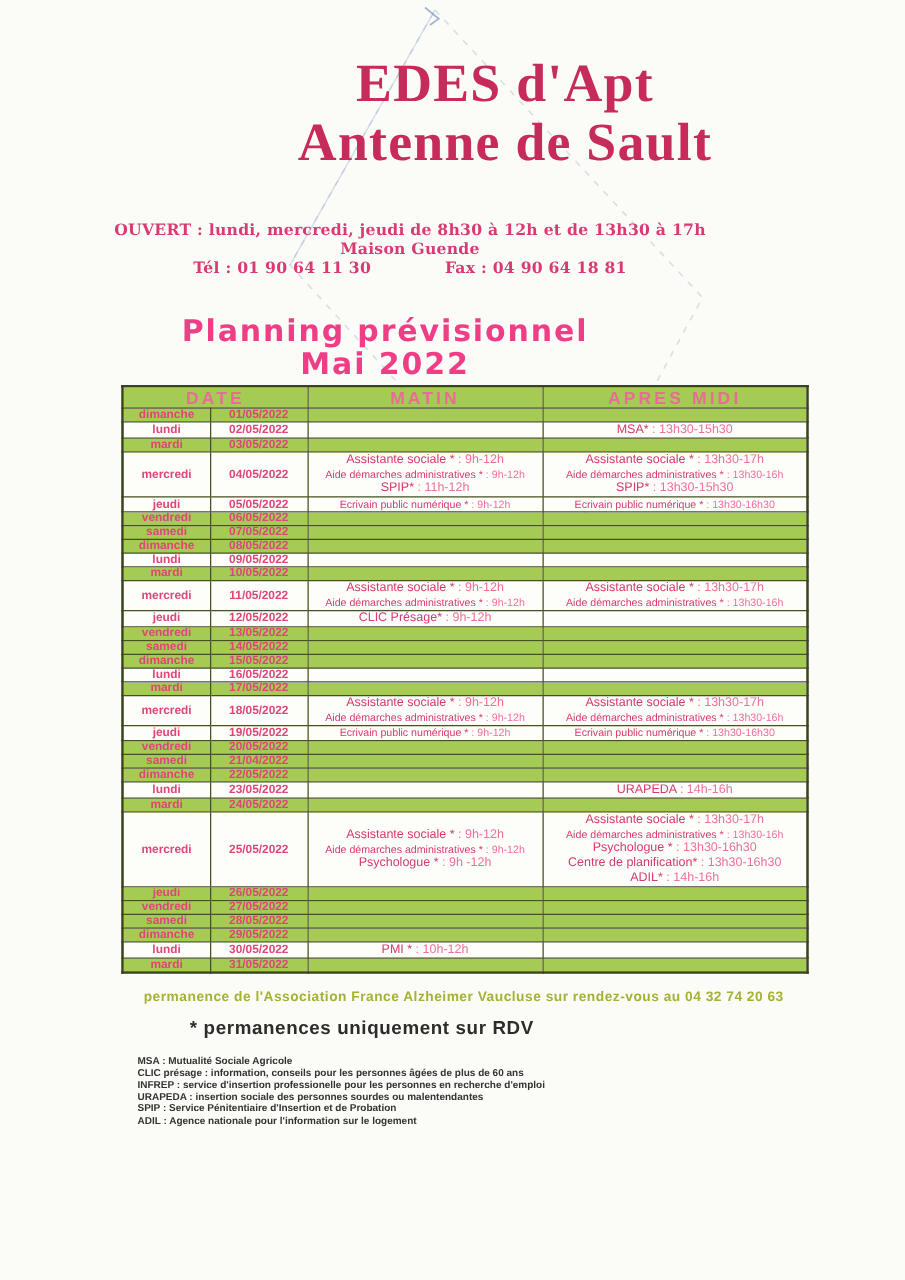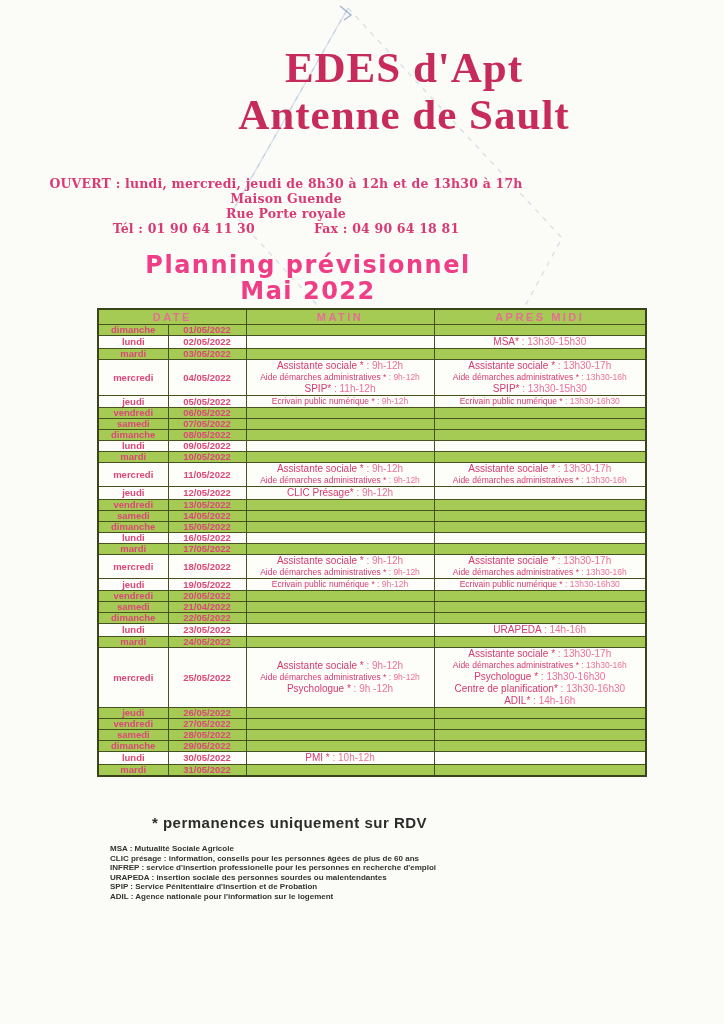--- a/index.html
+++ b/index.html
@@ -22,21 +22,21 @@
     font-family:"Liberation Serif","DejaVu Serif",serif;
     font-weight:bold;color:#c72b5c;
     font-size:43px;line-height:47px;letter-spacing:1px;
   }
 
   
   .open-block{
     position:absolute;top:176px;left:0;width:572px;text-align:center;
     font-family:"DejaVu Serif","Liberation Serif",serif;
     font-weight:bold;color:#da3a74;
-    font-size:12.5px;line-height:15px;letter-spacing:.2px;
+    font-size:12.5px;line-height:15px;letter-spacing:.2px;padding-left:42px;
   }
   .telfax .fax{margin-left:59px;}
 
   
   .planning-title{
     position:absolute;top:252px;left:0;width:616px;text-align:center;
     font-family:"DejaVu Sans","Liberation Sans",sans-serif;
     font-weight:800;color:#ef3e86;
     font-size:24px;line-height:26px;letter-spacing:1.5px;
   }
@@ -46,21 +46,21 @@
     position:absolute;top:308px;left:97px;width:548px;
     border-collapse:collapse;table-layout:fixed;
     border:2px solid #39441a;
   }
   table.planning td,table.planning th{
     border:1px solid #46511f;
     padding:0;overflow:hidden;
   }
   thead th{
     background:#a5cb54;color:#e76d95;
-    font-size:11px;font-weight:bold;letter-spacing:2.5px;
+    font-size:14px;font-weight:bold;letter-spacing:2.5px;
     height:14px;text-align:center;
   }
   tr.g td{background:#a5cb54;}
   tr.w td{background:#fdfdfa;}
   td.day,td.date{
     color:#dd4679;font-weight:bold;font-size:9.5px;line-height:10px;
     text-align:center;height:10px;vertical-align:middle;
     font-family:"Liberation Sans",sans-serif;
   }
   td.slot{ text-align:center;vertical-align:middle;padding:1px 2px;height:10px; }
@@ -95,21 +95,20 @@
   </svg>
 
   <div class="doc-title">
     <div>EDES d'Apt</div>
     <div>Antenne de Sault</div>
   </div>
 
   <div class="open-block">
     <div>OUVERT : lundi, mercredi, jeudi de 8h30 à 12h et de 13h30 à 17h</div>
     <div>Maison Guende</div>
-    <div>Rue Porte royale</div>
     <div class="telfax">
       <span>Tél : 01 90 64 11 30</span><span class="fax">Fax : 04 90 64 18 81</span>
     </div>
   </div>
 
   <div class="planning-title">
     <div>Planning prévisionnel</div>
     <div>Mai 2022</div>
   </div>
 
@@ -356,20 +355,21 @@
         </tr>
         <tr class="g">
           <td class="day">mardi</td>
           <td class="date">31/05/2022</td>
           <td class="slot"></td>
           <td class="slot"></td>
         </tr>
       </tbody>
   </table>
 
+  <div class="alz-note">permanence de l'Association France Alzheimer Vaucluse sur rendez-vous au 04 32 74 20 63</div>
   <div class="rdv-note">* permanences uniquement sur RDV</div>
   <div class="legend">
       <div class="lg-line"><span class="lg-abbr">MSA</span><span> : Mutualité Sociale Agricole</span></div>
       <div class="lg-line"><span class="lg-abbr">CLIC présage</span><span> : information, conseils pour les personnes âgées de plus de 60 ans</span></div>
       <div class="lg-line"><span class="lg-abbr">INFREP</span><span> : service d'insertion professionelle pour les personnes en recherche d'emploi</span></div>
       <div class="lg-line"><span class="lg-abbr">URAPEDA</span><span> : insertion sociale des personnes sourdes ou malentendantes</span></div>
       <div class="lg-line"><span class="lg-abbr">SPIP</span><span> : Service Pénitentiaire d'Insertion et de Probation</span></div>
       <div class="lg-line"><span class="lg-abbr">ADIL</span><span> : Agence nationale pour l'information sur le logement</span></div>
     </div>
 

